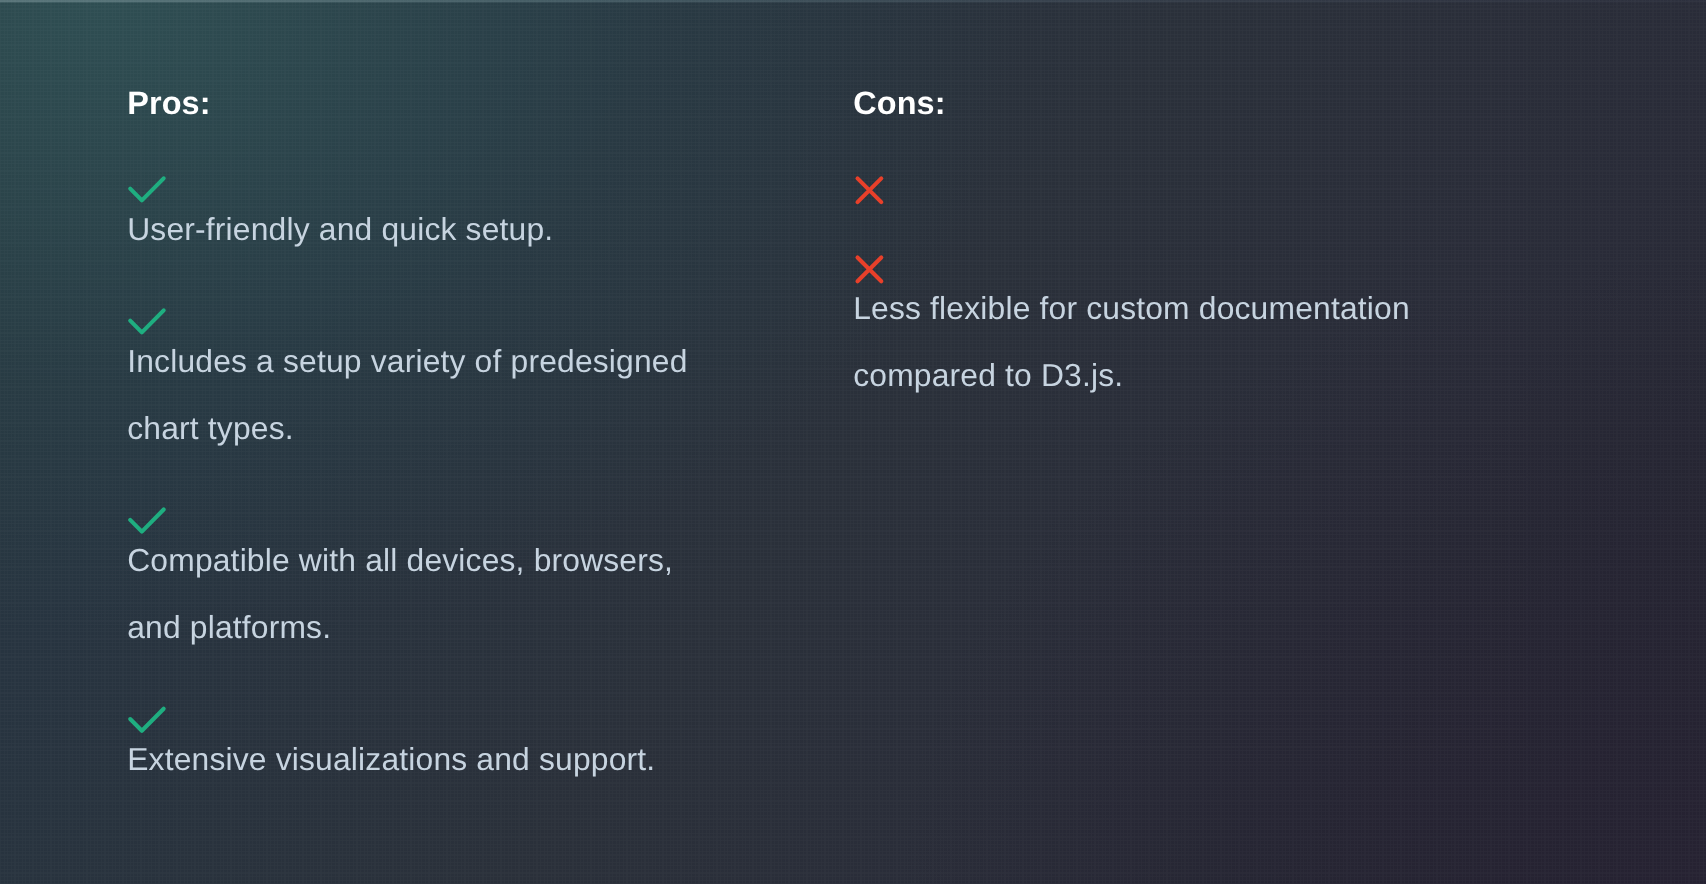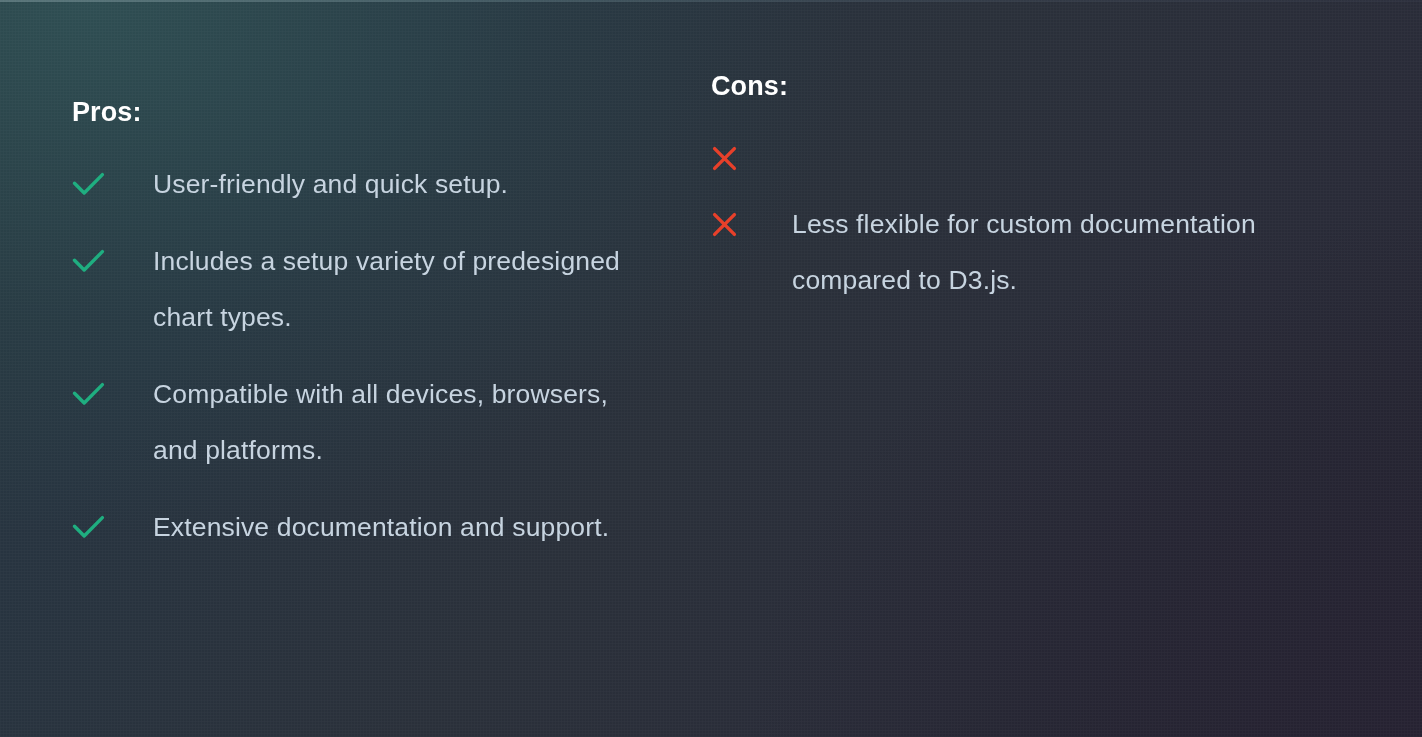--- a/index.html
+++ b/index.html
@@ -57,23 +57,22 @@
     padding: 72px 0 0 0;
     height: 100%;
     box-sizing: border-box;
   }
 
   .column {
     box-sizing: border-box;
   }
   #pros-column {
     width: 700px;
-    padding-left: 72px;
+    padding-left: 106px;
     padding-right: 20px;
-    margin-top: 26px;
   }
   #cons-column {
     width: 722px;
     padding-left: 11px;
     padding-right: 30px;
   }
 
   .column-heading {
     color: #ffffff;
     font-size: 27px;
@@ -84,24 +83,23 @@
   }
 
   .item-list {
     list-style: none;
     margin: 0;
     padding: 0;
   }
 
   .list-item {
     display: flex;
-    flex-direction: row;
+    flex-direction: column;
     align-items: flex-start;
     margin-bottom: 33px;
-    gap: 18px;
   }
   .list-item:last-child {
     margin-bottom: 0;
   }
 
   .item-icon {
     flex: 0 0 auto;
     width: 35px;
     height: 33px;
     margin-right: 28px;
@@ -172,21 +170,21 @@
           </span>
           <span class="item-text">Compatible with all devices, browsers, and platforms.</span>
         </li>
 
         <li class="list-item">
           <span class="item-icon">
             <svg width="33" height="26" viewBox="0 0 33 26" fill="none" aria-hidden="true">
               <path d="M2.5 12.2 L12.2 22 L30.4 3.6" stroke="#1fae80" stroke-width="3.4" stroke-linecap="round" stroke-linejoin="round" fill="none"></path>
             </svg>
           </span>
-          <span class="item-text">Extensive documentation and support.</span>
+          <span class="item-text">Extensive visualizations and support.</span>
         </li>
 
       </ul>
     </div>
 
     <div class="column" id="cons-column">
 
       <h2 class="column-heading">Cons:</h2>
 
       <ul class="item-list" id="cons-list">

